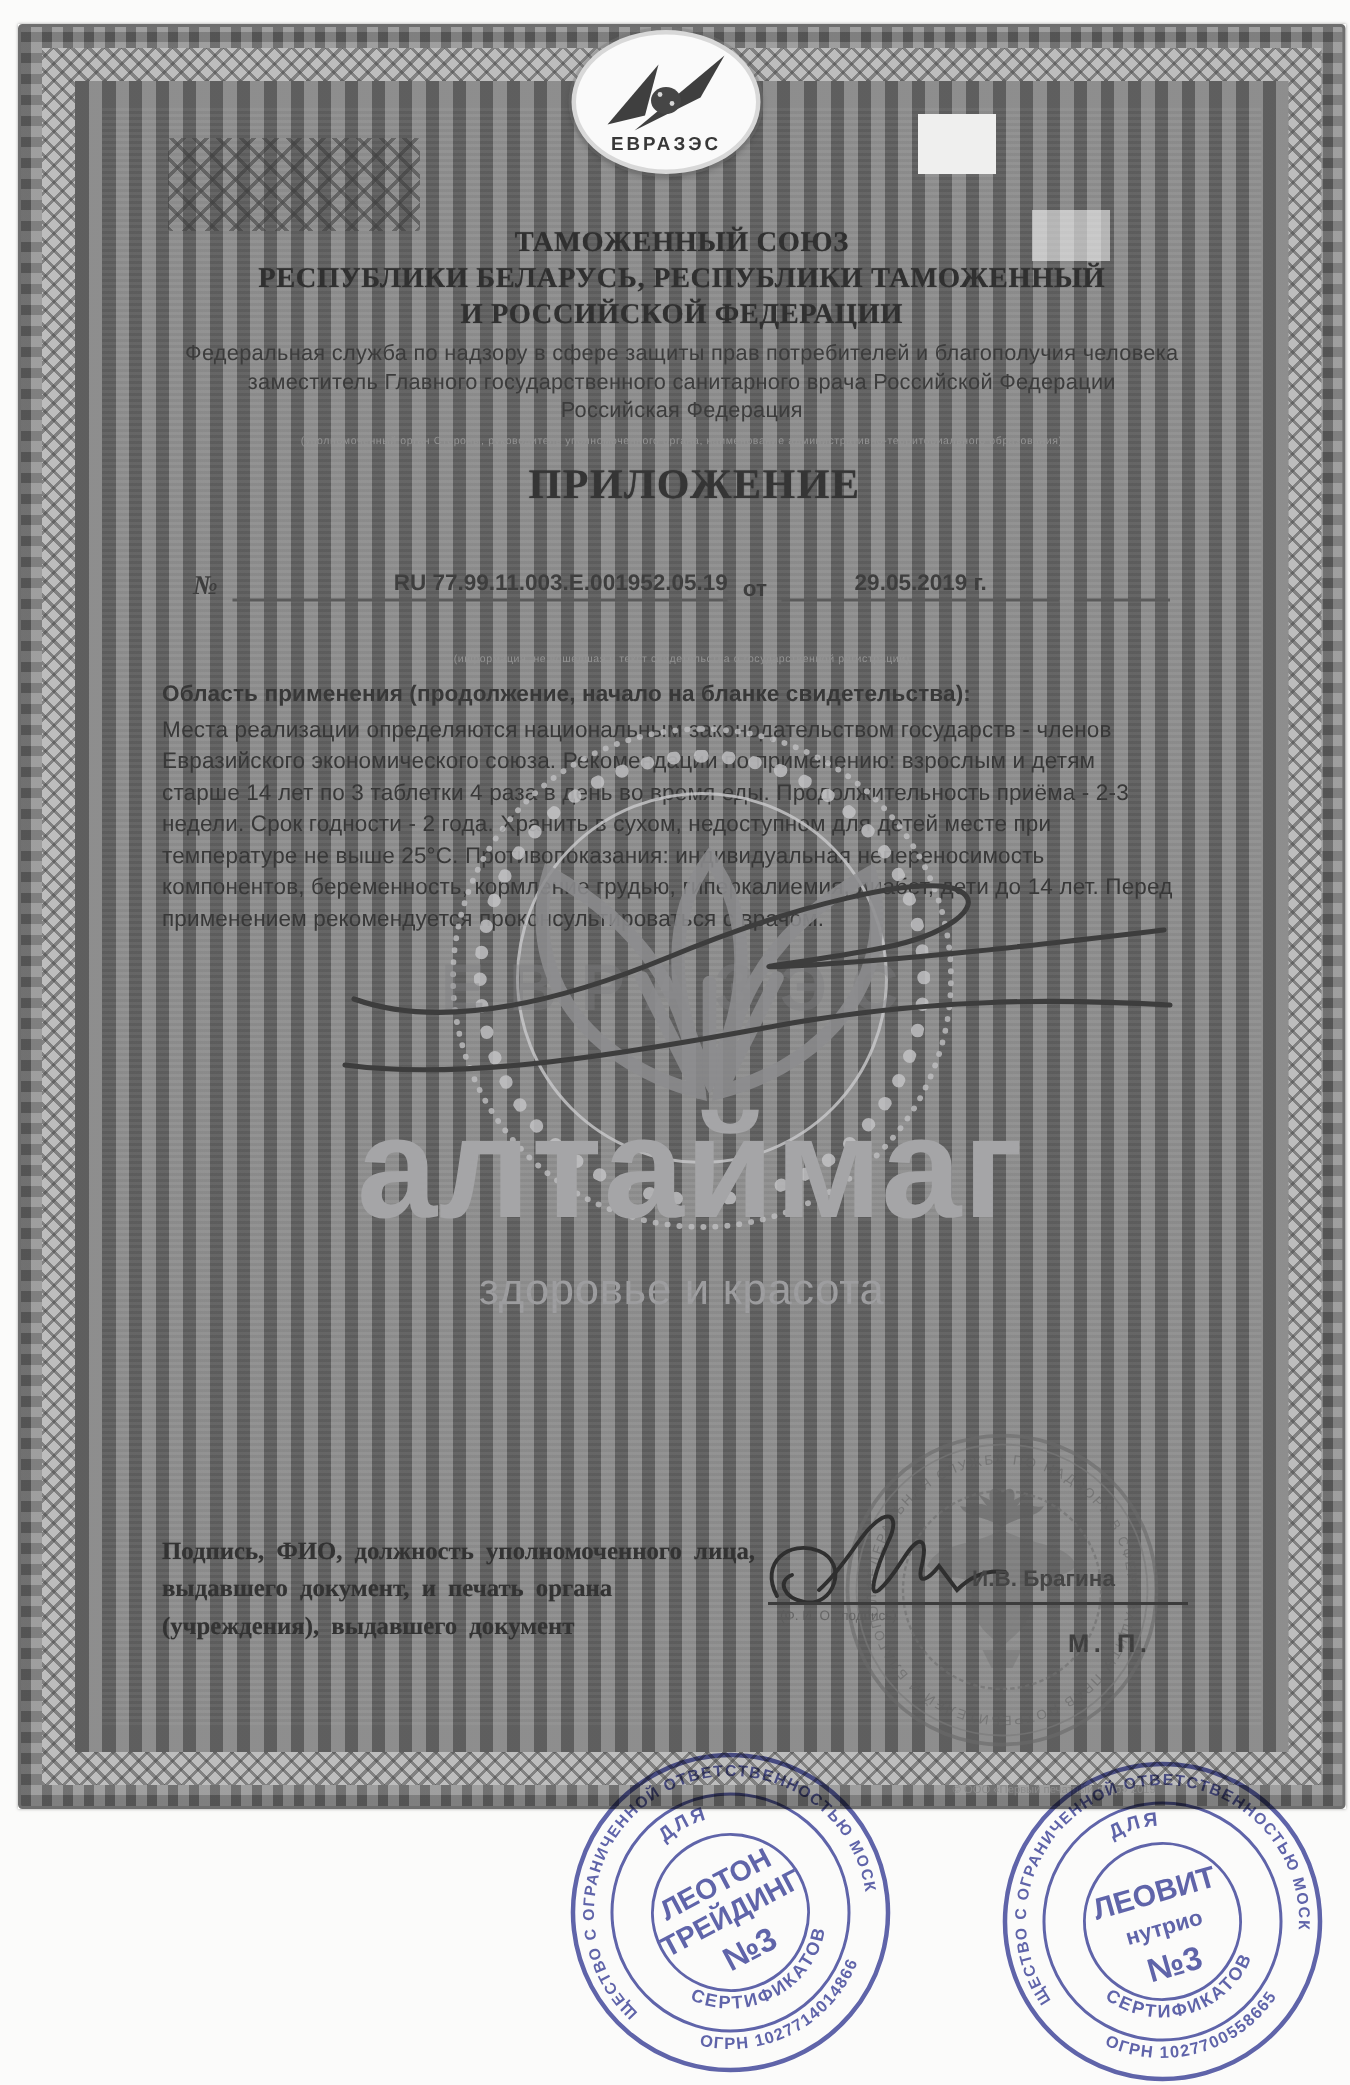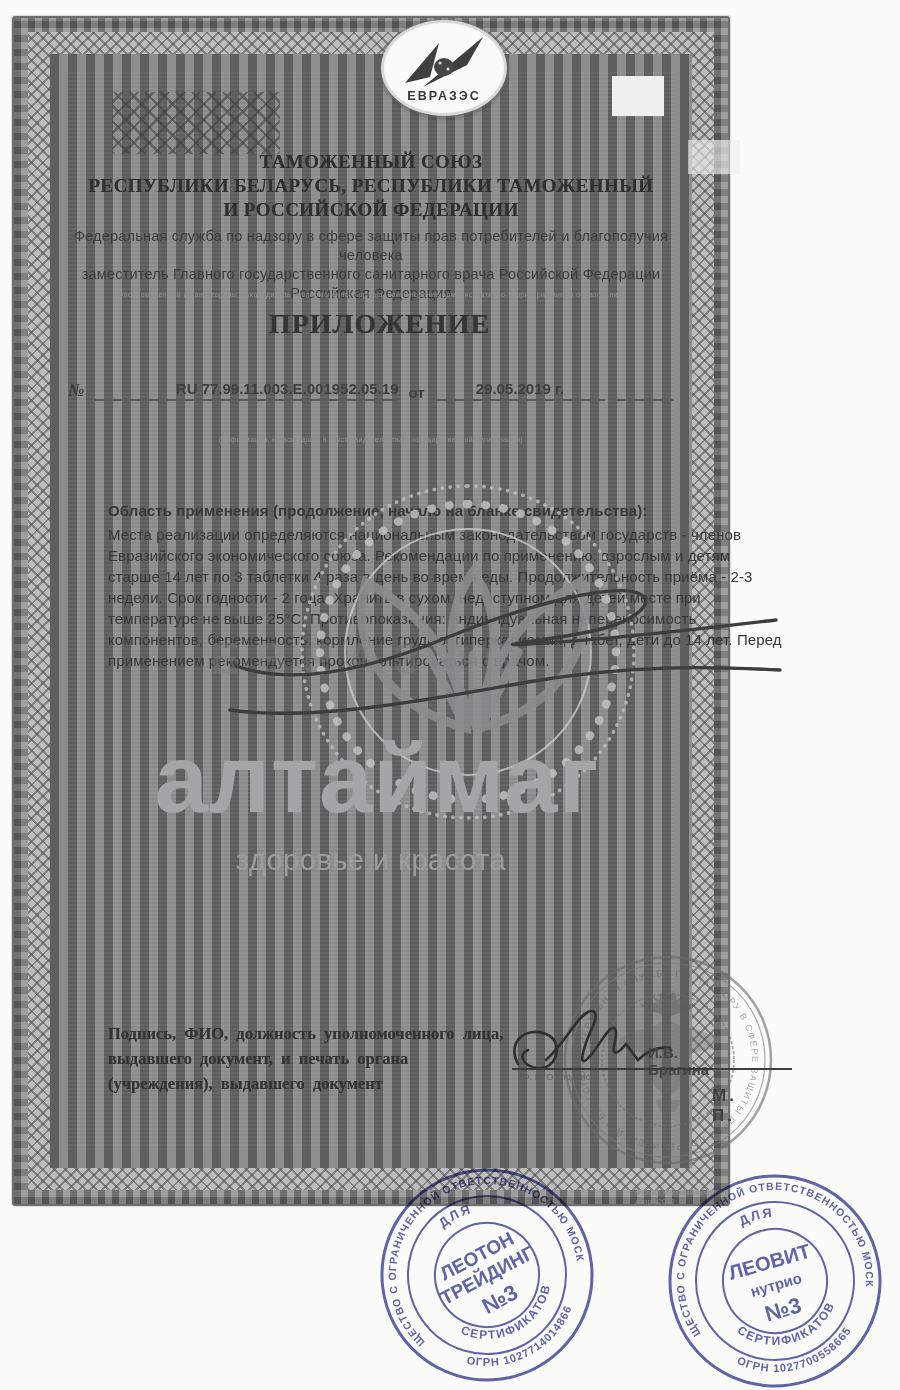--- a/index.html
+++ b/index.html
@@ -1,20 +1,20 @@
 <!DOCTYPE html>
 <html><head>
 <meta charset="utf-8">
 <style>
   * { margin:0; padding:0; box-sizing:border-box; }
   html,body { width:900px; height:1390px; background:#fbfbfa; overflow:hidden;
     font-family:"Liberation Sans", sans-serif; position:relative; }
 
   
-  .cert { position:absolute; left:12px; top:16px; width:718px; height:1190px;
+  .cert { position:absolute; left:12px; top:16px; width:885px; height:1190px;
     box-shadow:0 0 2px rgba(0,0,0,.35); }
   .band1 { position:absolute; inset:0; background-color:#848484;
     background-image:repeating-linear-gradient(90deg, rgba(0,0,0,.22) 0 7px, rgba(255,255,255,.13) 7px 14px),
                      repeating-linear-gradient(0deg, rgba(0,0,0,.18) 0 7px, rgba(255,255,255,.10) 7px 14px);
     border:2px solid #6e6e6e; border-radius:3px; }
   .band2 { position:absolute; inset:16px; background-color:#bdbdbd;
     background-image:repeating-linear-gradient(45deg, rgba(70,70,70,.5) 0 2px, transparent 2px 8px),
                      repeating-linear-gradient(-45deg, rgba(70,70,70,.5) 0 2px, transparent 2px 8px); }
   .band3 { position:absolute; inset:38px; background-color:#7e7e7e;
     background-image:repeating-linear-gradient(90deg, rgba(0,0,0,.25) 0 9px, rgba(255,255,255,.12) 9px 18px); }
@@ -58,21 +58,21 @@
   .regrow { position:absolute; top:308px; left:0; right:0; display:flex; justify-content:center;
     align-items:flex-end; gap:10px; font-size:15px; color:#3e3e3e; font-weight:600; }
   .regrow .no { font-family:"Liberation Serif", serif; font-style:italic; font-size:18px; font-weight:bold; }
   .u { border-bottom:2px solid #5a5a5a; text-align:center; padding-bottom:2px; }
   .u.num { width:330px;text-align:right; }
   .u.date { width:185px; }
   .u.tail { width:64px; }
 
   
   .scope { position:absolute; left:40px; top:382px; width:678px; color:#383838; }
-  .scope-h { font-size:15px; font-weight:bold; margin-bottom:5px; letter-spacing:.1px;margin-top:48px; }
+  .scope-h { font-size:15px; font-weight:bold; margin-bottom:5px; letter-spacing:.1px; }
   .scope-t { font-size:15px; line-height:1.4; letter-spacing:.1px; }
 
   
   .wm-ring { position:absolute; left:232px; top:412px; width:336px; height:336px; border-radius:50%;
     border:4px dotted #bfbfc1; opacity:.8; }
   .wm-ring::before { content:""; position:absolute; inset:12px; border-radius:50%; border:9px dotted #c6c6c8; }
   .wm-ring::after  { content:""; position:absolute; inset:40px; border-radius:50%; border:2px solid #cacacc; }
   .wm-eurasec { position:absolute; top:562px; left:0; right:0; text-align:center;
     font-weight:bold; font-size:44px; letter-spacing:16px; color:rgba(125,125,130,.38); }
   .wm-flower { position:absolute; left:250px; top:488px; }

